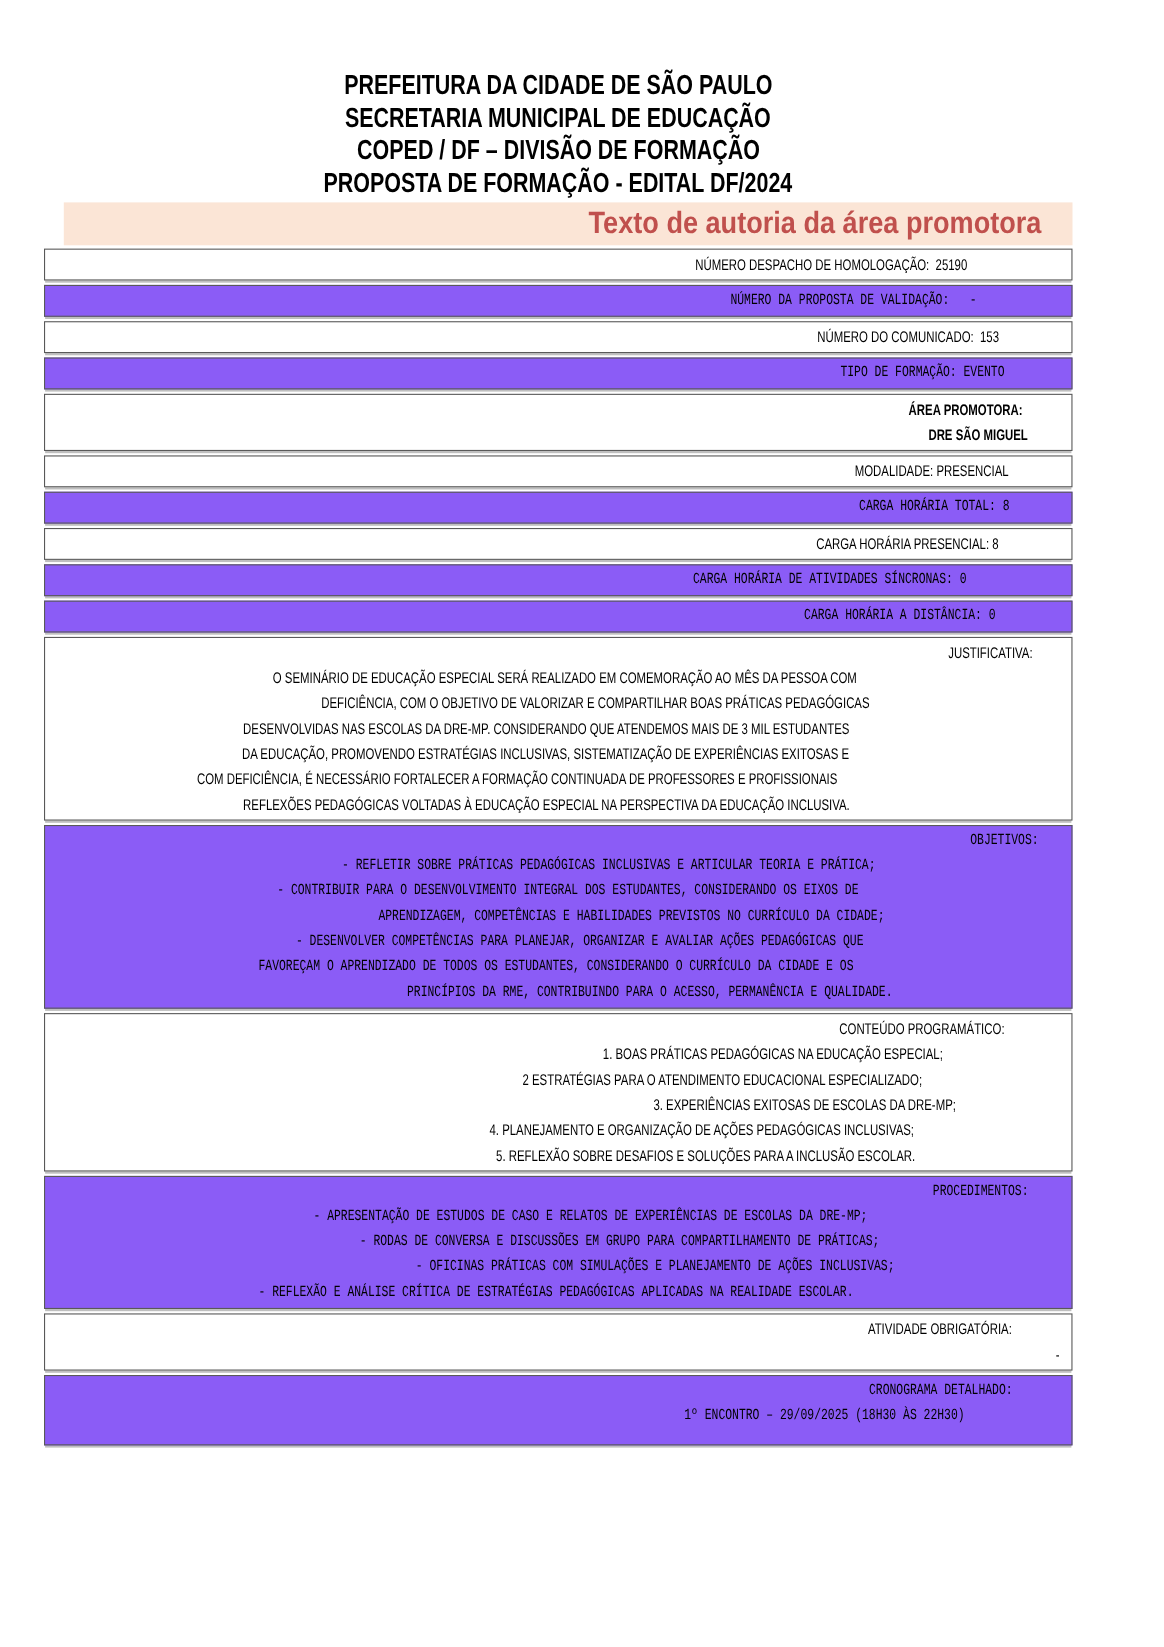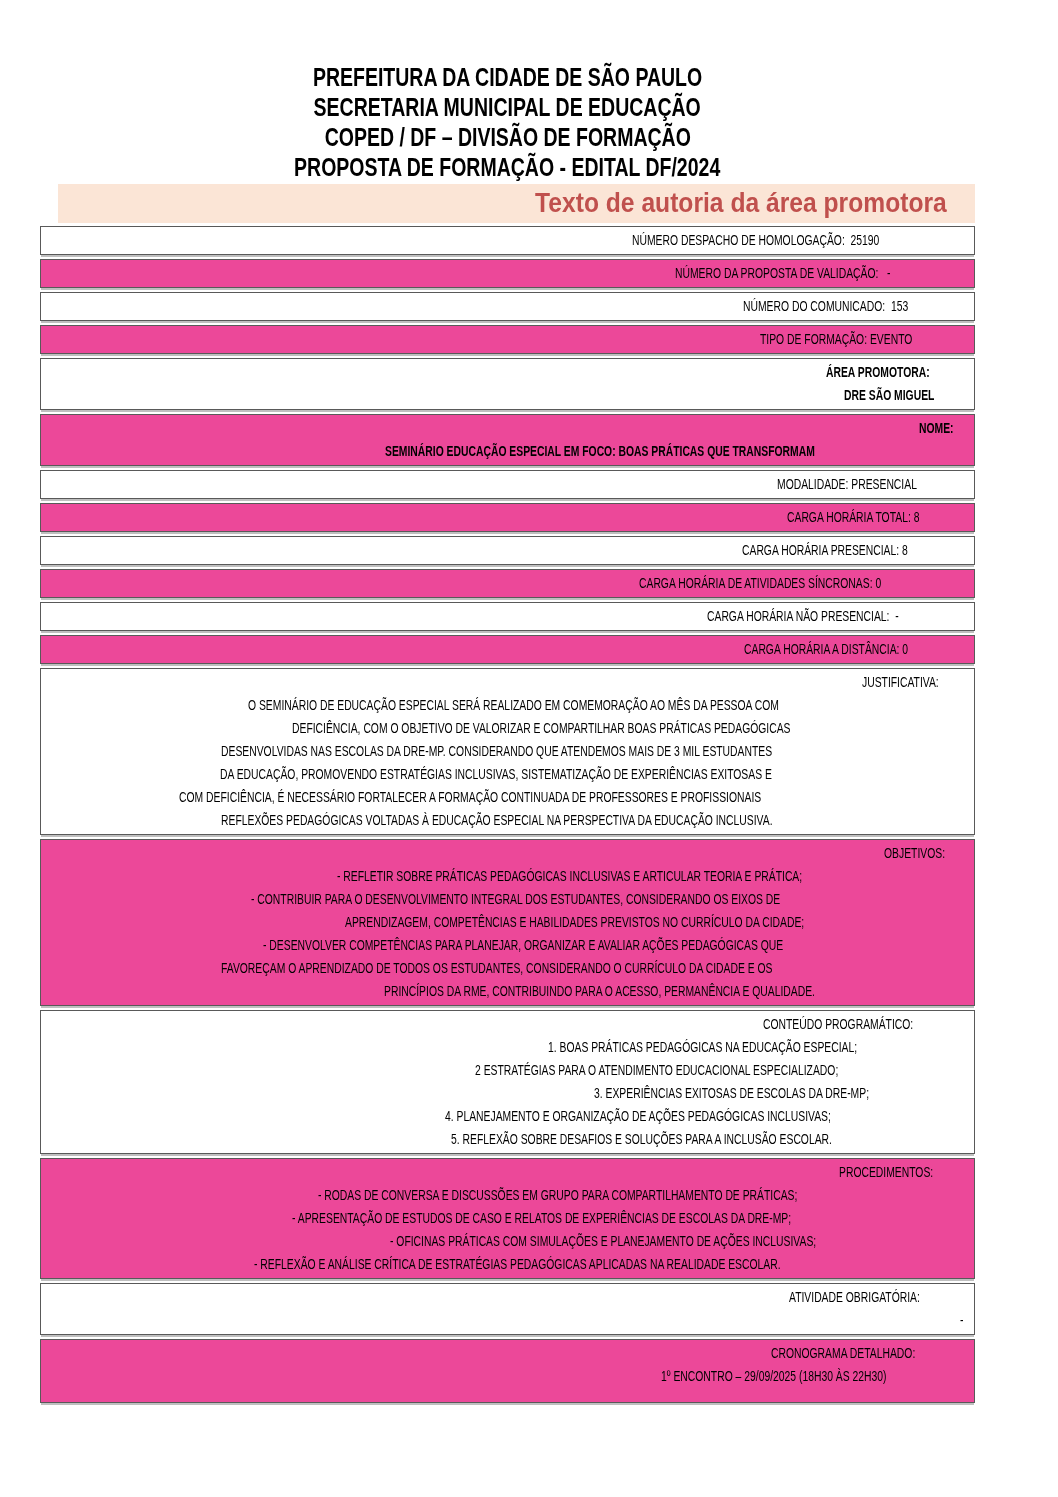--- a/index.html
+++ b/index.html
@@ -47,21 +47,21 @@
   }
   
   .row {
     border: 1px solid #595959;
     box-shadow: 0 3px 0 -1px #BFBFBF;
     margin-bottom: 4px;
     padding: 2px 8px 2px 5px;
     background: #ffffff;
     overflow: hidden;
   }
-  .row.peach { background: #ec4899; }
+  .row.peach { background: #8b5cf6; font-family: Liberation Mono, monospace; }
   .row.bold .line { font-weight: bold; }
   .row.pad-bottom { padding-bottom: 14px; }
   .line {
     min-height: 23px;
     line-height: 23px;
     font-size: 14px;
     white-space: pre;
     text-align: right;
   }
   .line > span {
@@ -97,38 +97,31 @@
       <div class="row">
         <div class="line"><span>NÚMERO DO COMUNICADO:  153</span></div>
       </div>
       <div class="row peach">
         <div class="line"><span>TIPO DE FORMAÇÃO: EVENTO</span></div>
       </div>
       <div class="row bold">
         <div class="line"><span>ÁREA PROMOTORA:</span></div>
         <div class="line"><span>DRE SÃO MIGUEL</span></div>
       </div>
-      <div class="row peach bold">
-        <div class="line"><span>NOME:</span></div>
-        <div class="line"><span>SEMINÁRIO EDUCAÇÃO ESPECIAL EM FOCO: BOAS PRÁTICAS QUE TRANSFORMAM</span></div>
-      </div>
       <div class="row">
         <div class="line"><span>MODALIDADE: PRESENCIAL</span></div>
       </div>
       <div class="row peach">
         <div class="line"><span>CARGA HORÁRIA TOTAL: 8</span></div>
       </div>
       <div class="row">
         <div class="line"><span>CARGA HORÁRIA PRESENCIAL: 8</span></div>
       </div>
       <div class="row peach">
         <div class="line"><span>CARGA HORÁRIA DE ATIVIDADES SÍNCRONAS: 0</span></div>
-      </div>
-      <div class="row">
-        <div class="line"><span>CARGA HORÁRIA NÃO PRESENCIAL:  -</span></div>
       </div>
       <div class="row peach">
         <div class="line"><span>CARGA HORÁRIA A DISTÂNCIA: 0</span></div>
       </div>
       <div class="row">
         <div class="line"><span>JUSTIFICATIVA:</span></div>
         <div class="line"><span>O SEMINÁRIO DE EDUCAÇÃO ESPECIAL SERÁ REALIZADO EM COMEMORAÇÃO AO MÊS DA PESSOA COM</span></div>
         <div class="line"><span>DEFICIÊNCIA, COM O OBJETIVO DE VALORIZAR E COMPARTILHAR BOAS PRÁTICAS PEDAGÓGICAS</span></div>
         <div class="line"><span>DESENVOLVIDAS NAS ESCOLAS DA DRE-MP. CONSIDERANDO QUE ATENDEMOS MAIS DE 3 MIL ESTUDANTES</span></div>
         <div class="line"><span>DA EDUCAÇÃO, PROMOVENDO ESTRATÉGIAS INCLUSIVAS, SISTEMATIZAÇÃO DE EXPERIÊNCIAS EXITOSAS E</span></div>
@@ -147,22 +140,22 @@
       <div class="row">
         <div class="line"><span>CONTEÚDO PROGRAMÁTICO:</span></div>
         <div class="line"><span>1. BOAS PRÁTICAS PEDAGÓGICAS NA EDUCAÇÃO ESPECIAL;</span></div>
         <div class="line"><span>2 ESTRATÉGIAS PARA O ATENDIMENTO EDUCACIONAL ESPECIALIZADO;</span></div>
         <div class="line"><span>3. EXPERIÊNCIAS EXITOSAS DE ESCOLAS DA DRE-MP;</span></div>
         <div class="line"><span>4. PLANEJAMENTO E ORGANIZAÇÃO DE AÇÕES PEDAGÓGICAS INCLUSIVAS;</span></div>
         <div class="line"><span>5. REFLEXÃO SOBRE DESAFIOS E SOLUÇÕES PARA A INCLUSÃO ESCOLAR.</span></div>
       </div>
       <div class="row peach">
         <div class="line"><span>PROCEDIMENTOS:</span></div>
+        <div class="line"><span>- APRESENTAÇÃO DE ESTUDOS DE CASO E RELATOS DE EXPERIÊNCIAS DE ESCOLAS DA DRE-MP;</span></div>
         <div class="line"><span>- RODAS DE CONVERSA E DISCUSSÕES EM GRUPO PARA COMPARTILHAMENTO DE PRÁTICAS;</span></div>
-        <div class="line"><span>- APRESENTAÇÃO DE ESTUDOS DE CASO E RELATOS DE EXPERIÊNCIAS DE ESCOLAS DA DRE-MP;</span></div>
         <div class="line"><span>- OFICINAS PRÁTICAS COM SIMULAÇÕES E PLANEJAMENTO DE AÇÕES INCLUSIVAS;</span></div>
         <div class="line"><span>- REFLEXÃO E ANÁLISE CRÍTICA DE ESTRATÉGIAS PEDAGÓGICAS APLICADAS NA REALIDADE ESCOLAR.</span></div>
       </div>
       <div class="row">
         <div class="line"><span>ATIVIDADE OBRIGATÓRIA:</span></div>
         <div class="line"><span> -</span></div>
       </div>
       <div class="row peach pad-bottom">
         <div class="line"><span>CRONOGRAMA DETALHADO:</span></div>
         <div class="line"><span>1º ENCONTRO – 29/09/2025 (18H30 ÀS 22H30)</span></div>

